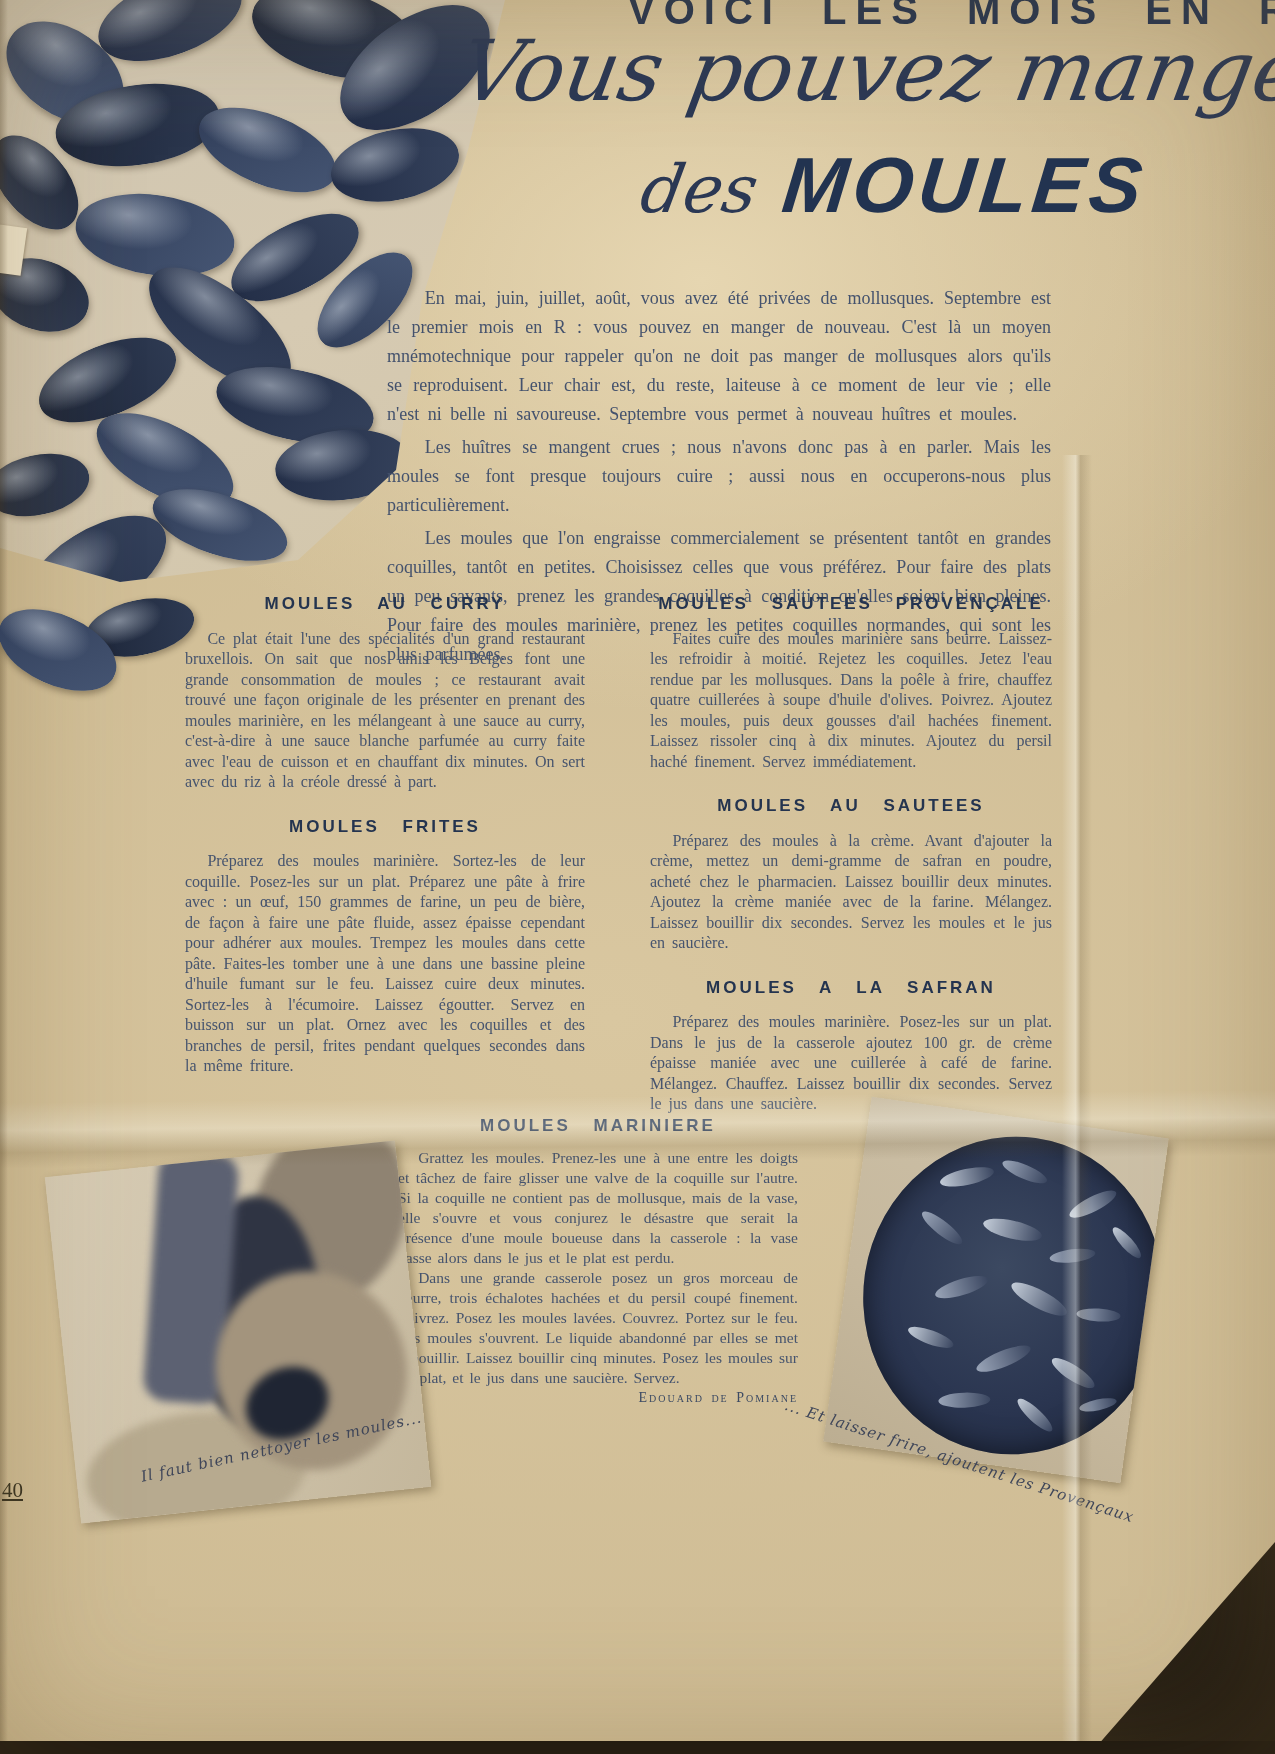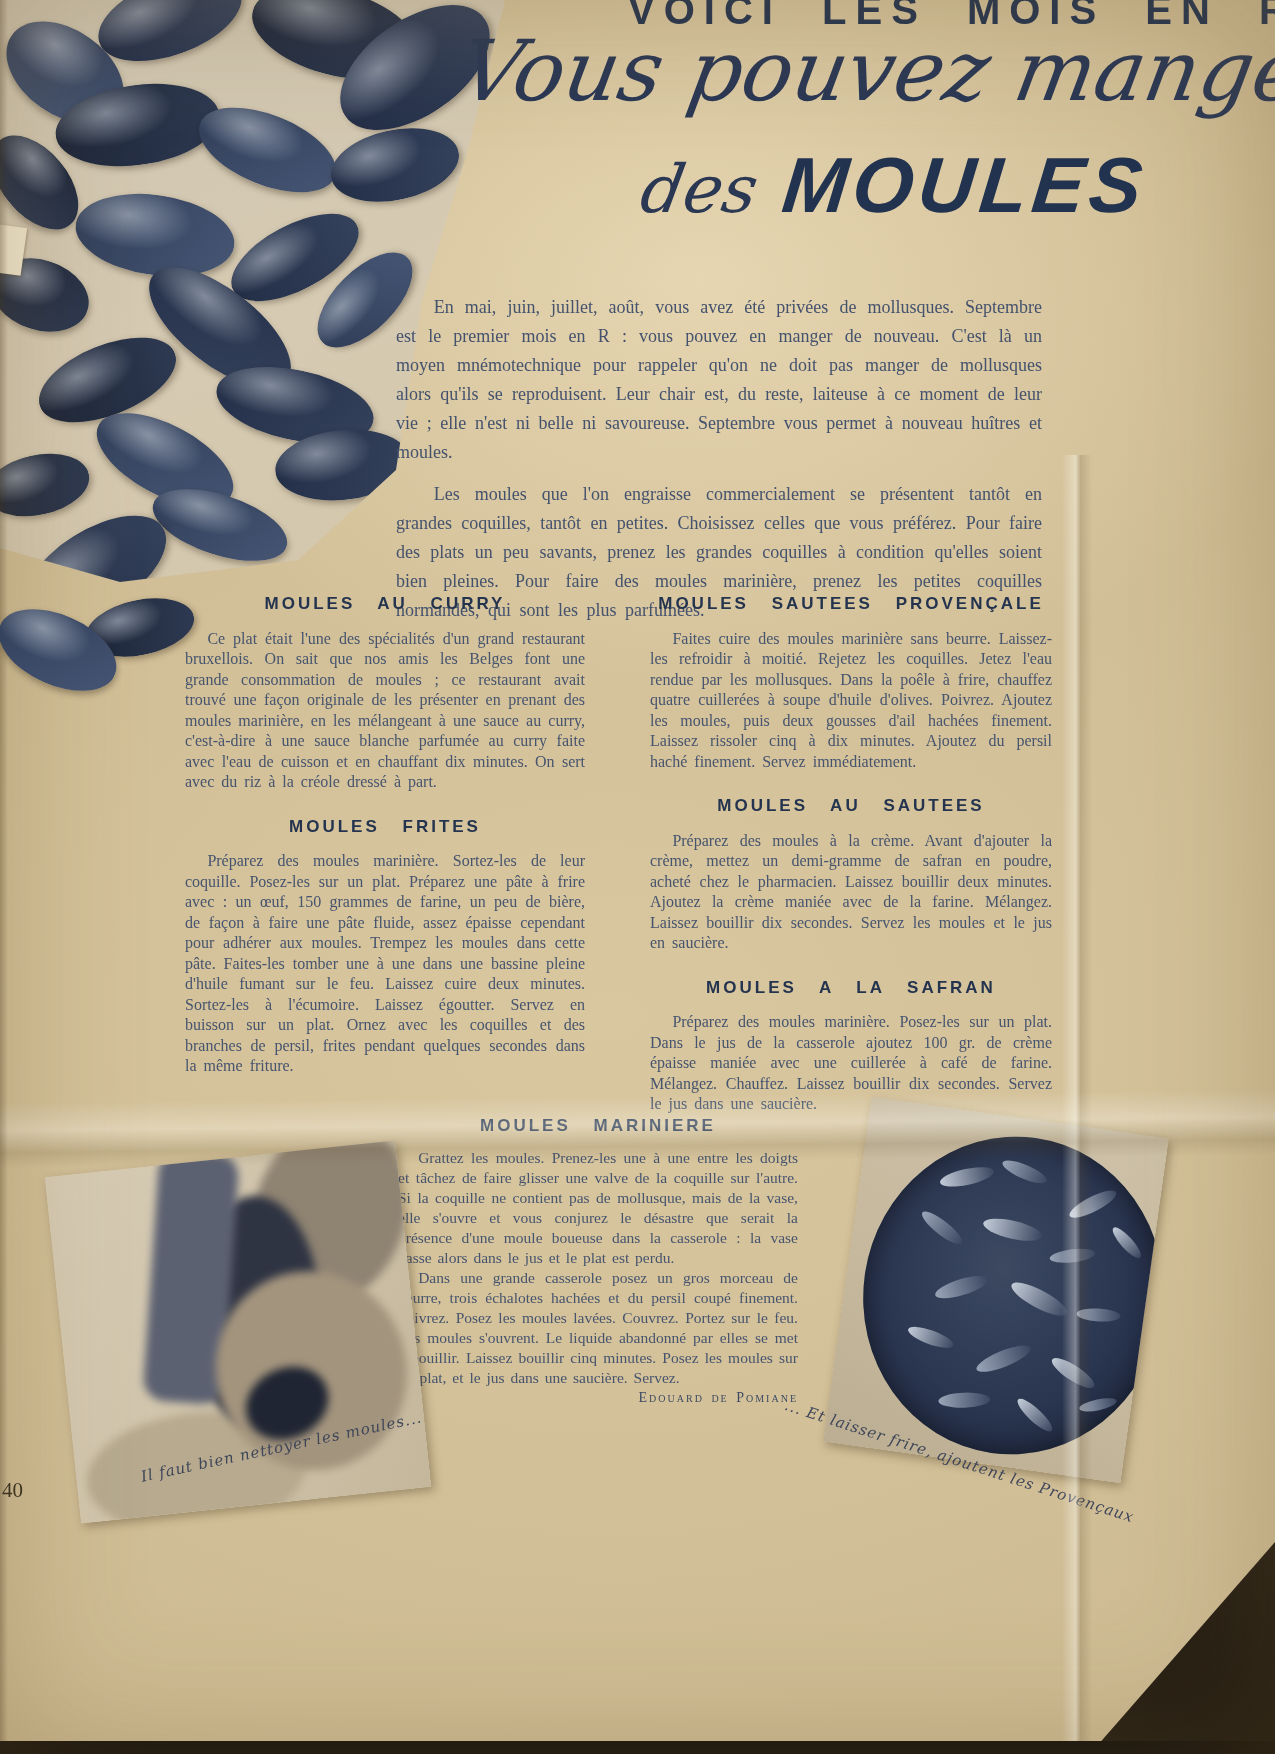--- a/index.html
+++ b/index.html
@@ -31,21 +31,21 @@
     font-family:"Liberation Sans", sans-serif; font-weight:bold; font-style:italic;
     font-size:78px; letter-spacing:5px; color:#223350; display:inline-block;
     transform:skewX(-6deg); vertical-align:baseline;
   }
   
   .intro{
     position:absolute; left:383px; top:280px; width:672px;
     font-size:18px; line-height:29px; color:#44526d;
     text-align:justify; word-spacing:4px; hyphens:auto;
   }
-  .intro p{ margin:13px; text-indent:2.1em;font-family:Liberation Serif, serif; }
+  .intro p{ margin:4px; text-indent:2.1em;font-family:Liberation Serif, serif; }
   .col{ position:absolute; font-size:16px; line-height:20.5px; color:#46546e;
         text-align:justify; word-spacing:3px; hyphens:auto;}
   .col-left{ left:185px; top:585px; width:400px; }
   .col-right{ left:650px; top:585px; width:402px; }
   .sec-head{
     font-family:"Liberation Sans", sans-serif; font-weight:bold;
     font-size:17px; letter-spacing:3px; word-spacing:15px; color:#24344f;
     text-align:center; margin:24px 0 14px 0;
   }
   .sec-head.first{ margin-top:9px; }
@@ -57,20 +57,21 @@
   }
   .marina .sec-head{ margin:0 0 12px 0; }
   .marina p{ margin:0; text-indent:1.3em; }
   .signature{
     text-align:right; font-variant:small-caps; letter-spacing:2px;
     font-size:14px; color:#3c4a63; margin-top:4px; text-indent:0;
   }
   .page-number{
     position:absolute; left:2px; top:1478px; font-size:21px; color:#35301f;
     font-family:"Liberation Serif", serif;
+    text-decoration:underline;
   }
   
   .collage{
     position:absolute; left:0; top:0; width:512px; height:596px;
     background:linear-gradient(160deg,#cfc5b0 0%, #d6cab2 55%, #d2c6ab 100%);
     clip-path:polygon(0 0, 505px 0, 468px 150px, 422px 300px, 396px 470px, 298px 560px, 120px 582px, 0 548px);
   }
   .mussel{ position:absolute; border-radius:50%; box-shadow:2px 3px 6px rgba(40,30,15,.35); }
   
   .photo{ position:absolute; overflow:hidden; box-shadow:3px 4px 10px rgba(60,45,20,.35); }
@@ -164,20 +165,21 @@
     </div>
 
   <div class="kicker">VOICI LES MOIS EN R</div>
   <div class="script-line">Vous pouvez manger</div>
   <div class="title-row">
     <span class="script-des">des</span><span class="title-word">MOULES</span>
   </div>
 
   <div class="intro">
     <p>En mai, juin, juillet, août, vous avez été privées de mollusques. Septembre est le premier mois en R : vous pouvez en manger de nouveau. C'est là un moyen mnémotechnique pour rappeler qu'on ne doit pas manger de mollusques alors qu'ils se reproduisent. Leur chair est, du reste, laiteuse à ce moment de leur vie ; elle n'est ni belle ni savoureuse. Septembre vous permet à nouveau huîtres et moules.</p>
+    <p>Les huîtres se mangent crues ; nous n'avons donc pas à en parler. Mais les moules se font presque toujours cuire ; aussi nous en occuperons-nous plus particulièrement.</p>
     <p>Les moules que l'on engraisse commercialement se présentent tantôt en grandes coquilles, tantôt en petites. Choisissez celles que vous préférez. Pour faire des plats un peu savants, prenez les grandes coquilles à condition qu'elles soient bien pleines. Pour faire des moules marinière, prenez les petites coquilles normandes, qui sont les plus parfumées.</p>
   </div>
 
   <div class="col col-left">
     <div class="sec-head first">MOULES AU CURRY</div>
     <p>Ce plat était l'une des spécialités d'un grand restaurant bruxellois. On sait que nos amis les Belges font une grande consommation de moules ; ce restaurant avait trouvé une façon originale de les présenter en prenant des moules marinière, en les mélangeant à une sauce au curry, c'est-à-dire à une sauce blanche parfumée au curry faite avec l'eau de cuisson et en chauffant dix minutes. On sert avec du riz à la créole dressé à part.</p>
     <div class="sec-head">MOULES FRITES</div>
     <p>Préparez des moules marinière. Sortez-les de leur coquille. Posez-les sur un plat. Préparez une pâte à frire avec : un œuf, 150 grammes de farine, un peu de bière, de façon à faire une pâte fluide, assez épaisse cependant pour adhérer aux moules. Trempez les moules dans cette pâte. Faites-les tomber une à une dans une bassine pleine d'huile fumant sur le feu. Laissez cuire deux minutes. Sortez-les à l'écumoire. Laissez égoutter. Servez en buisson sur un plat. Ornez avec les coquilles et des branches de persil, frites pendant quelques secondes dans la même friture.</p>
   </div>
 

